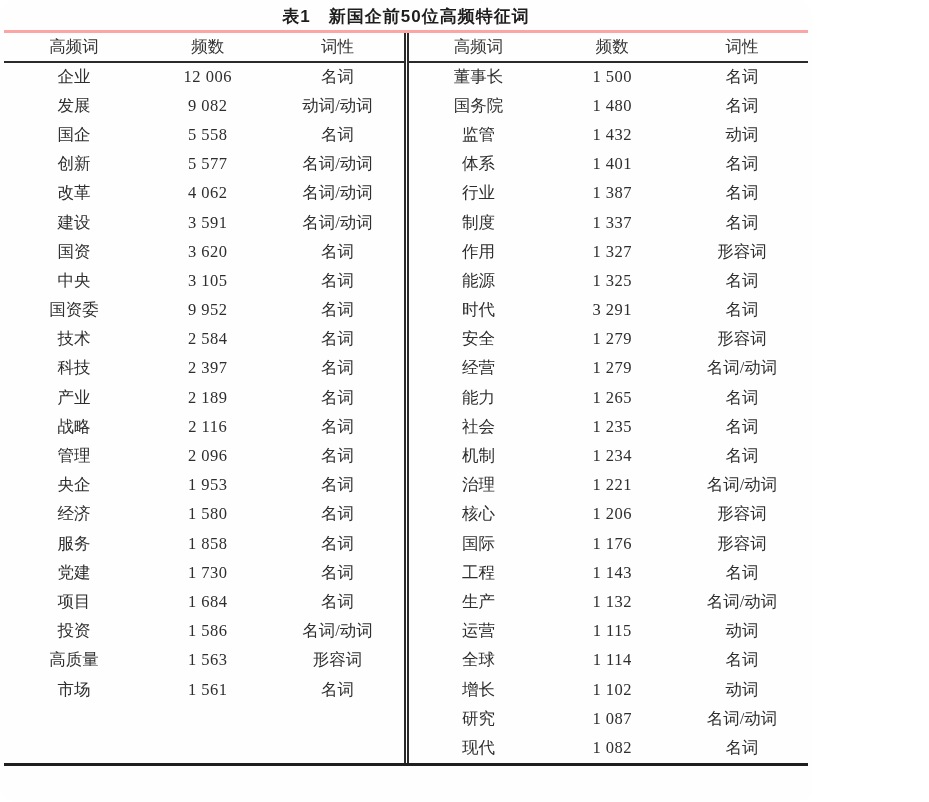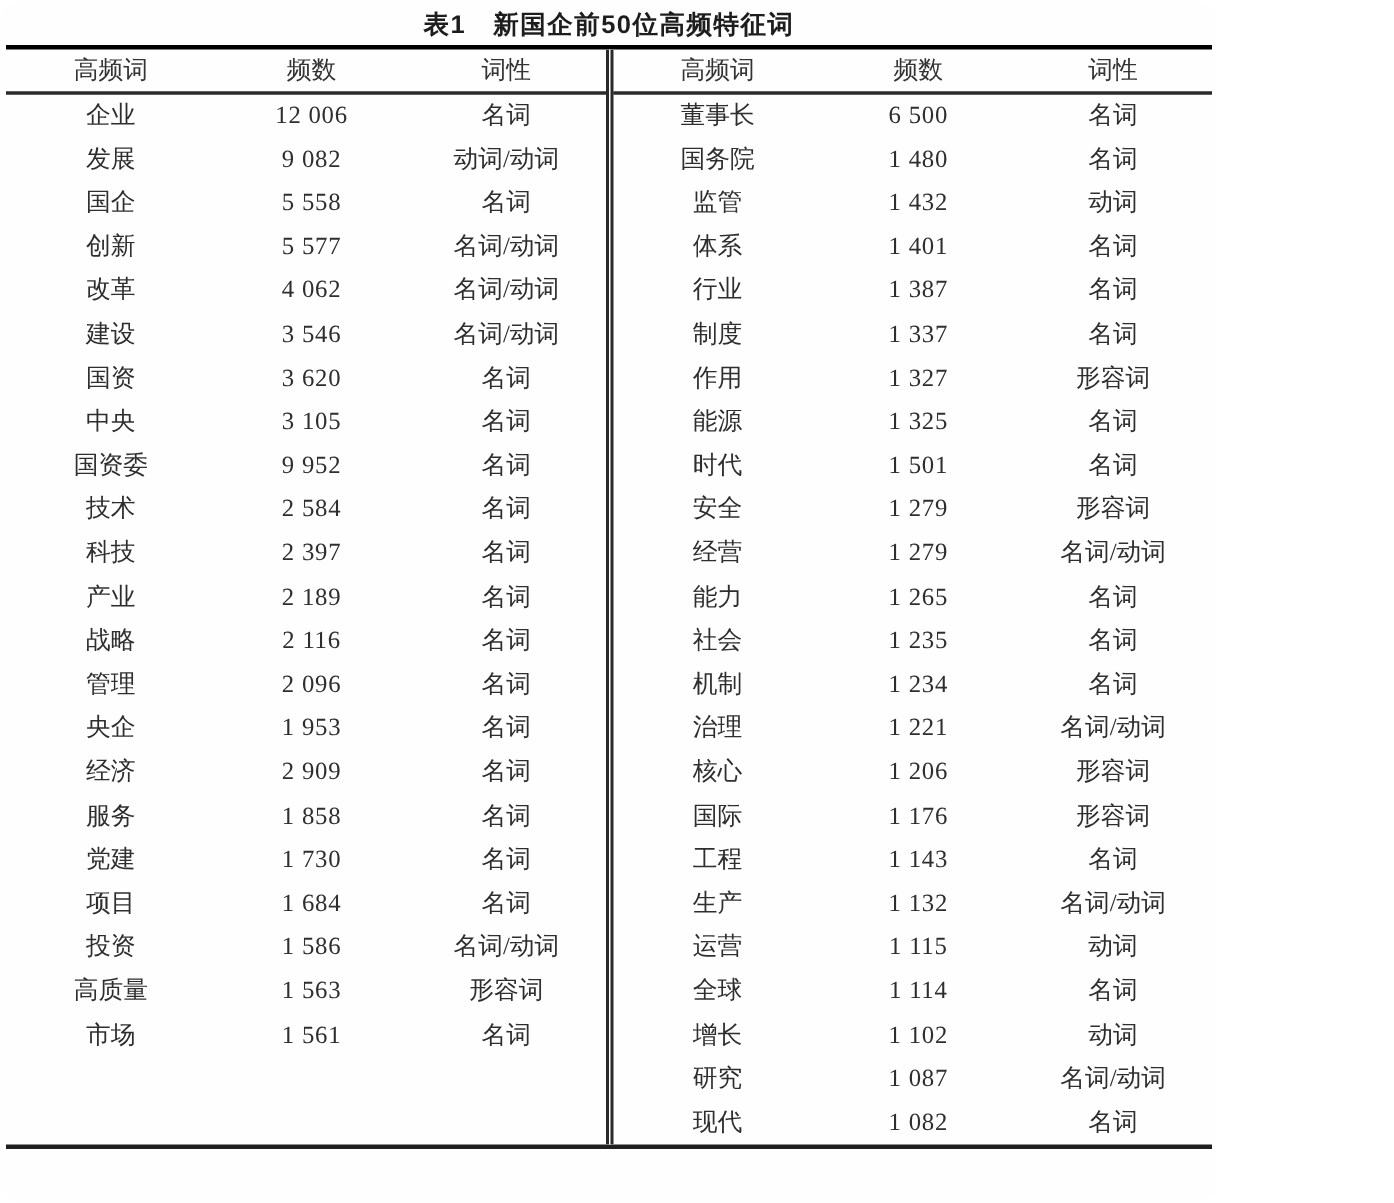--- a/index.html
+++ b/index.html
@@ -21,21 +21,21 @@
     padding-top: 5px;
     text-align: center;
     font-size: 17px;
     font-weight: bold;
     color: #1d1d1d;
     letter-spacing: 1px;
     font-family: "Liberation Sans", "DejaVu Sans", sans-serif;
   }
   .table-frame {
     margin: 0 4px;
-    border-top: 3px solid #000000;
+    border-top: 3px solid #fca5a5;
     border-bottom: 3px solid #1f1f1f;
     display: flex;
     align-items: stretch;
     justify-content: space-between;
   }
   .half {
     flex: 1 1 0;
     min-width: 0;
   }
   .vdivider {
@@ -116,21 +116,21 @@
               <td data-name="freq-cell">5 577</td>
               <td data-name="pos-cell">名词/动词</td>
             </tr>
             <tr data-name="table-row">
               <td data-name="word-cell">改革</td>
               <td data-name="freq-cell">4 062</td>
               <td data-name="pos-cell">名词/动词</td>
             </tr>
             <tr data-name="table-row">
               <td data-name="word-cell">建设</td>
-              <td data-name="freq-cell">3 546</td>
+              <td data-name="freq-cell">3 591</td>
               <td data-name="pos-cell">名词/动词</td>
             </tr>
             <tr data-name="table-row">
               <td data-name="word-cell">国资</td>
               <td data-name="freq-cell">3 620</td>
               <td data-name="pos-cell">名词</td>
             </tr>
             <tr data-name="table-row">
               <td data-name="word-cell">中央</td>
               <td data-name="freq-cell">3 105</td>
@@ -166,21 +166,21 @@
               <td data-name="freq-cell">2 096</td>
               <td data-name="pos-cell">名词</td>
             </tr>
             <tr data-name="table-row">
               <td data-name="word-cell">央企</td>
               <td data-name="freq-cell">1 953</td>
               <td data-name="pos-cell">名词</td>
             </tr>
             <tr data-name="table-row">
               <td data-name="word-cell">经济</td>
-              <td data-name="freq-cell">2 909</td>
+              <td data-name="freq-cell">1 580</td>
               <td data-name="pos-cell">名词</td>
             </tr>
             <tr data-name="table-row">
               <td data-name="word-cell">服务</td>
               <td data-name="freq-cell">1 858</td>
               <td data-name="pos-cell">名词</td>
             </tr>
             <tr data-name="table-row">
               <td data-name="word-cell">党建</td>
               <td data-name="freq-cell">1 730</td>
@@ -222,21 +222,21 @@
         <thead>
           <tr data-name="header-row">
             <th data-name="header-word">高频词</th>
             <th data-name="header-frequency">频数</th>
             <th data-name="header-pos">词性</th>
           </tr>
         </thead>
         <tbody data-name="right-table-body">
             <tr data-name="table-row">
               <td data-name="word-cell">董事长</td>
-              <td data-name="freq-cell">6 500</td>
+              <td data-name="freq-cell">1 500</td>
               <td data-name="pos-cell">名词</td>
             </tr>
             <tr data-name="table-row">
               <td data-name="word-cell">国务院</td>
               <td data-name="freq-cell">1 480</td>
               <td data-name="pos-cell">名词</td>
             </tr>
             <tr data-name="table-row">
               <td data-name="word-cell">监管</td>
               <td data-name="freq-cell">1 432</td>
@@ -262,21 +262,21 @@
               <td data-name="freq-cell">1 327</td>
               <td data-name="pos-cell">形容词</td>
             </tr>
             <tr data-name="table-row">
               <td data-name="word-cell">能源</td>
               <td data-name="freq-cell">1 325</td>
               <td data-name="pos-cell">名词</td>
             </tr>
             <tr data-name="table-row">
               <td data-name="word-cell">时代</td>
-              <td data-name="freq-cell">1 501</td>
+              <td data-name="freq-cell">3 291</td>
               <td data-name="pos-cell">名词</td>
             </tr>
             <tr data-name="table-row">
               <td data-name="word-cell">安全</td>
               <td data-name="freq-cell">1 279</td>
               <td data-name="pos-cell">形容词</td>
             </tr>
             <tr data-name="table-row">
               <td data-name="word-cell">经营</td>
               <td data-name="freq-cell">1 279</td>

